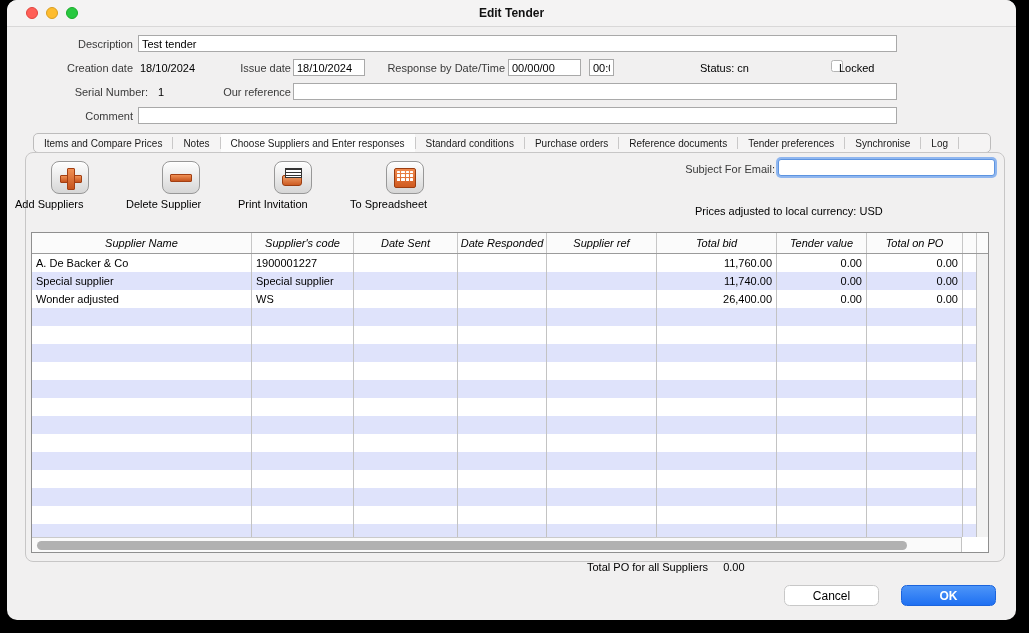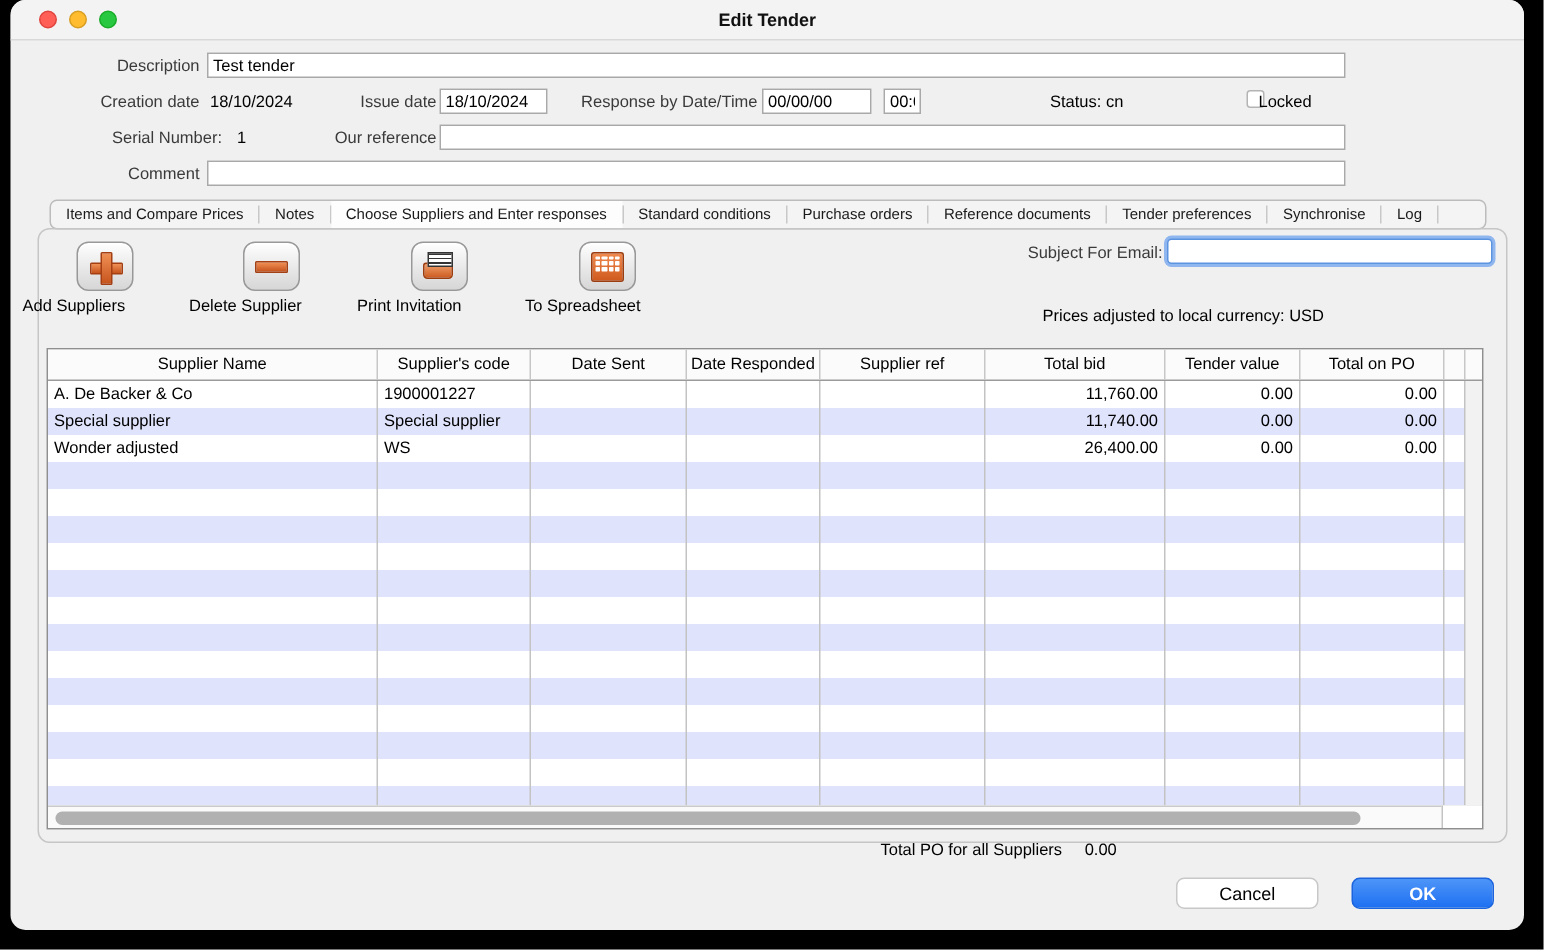--- a/index.html
+++ b/index.html
@@ -58,21 +58,21 @@
   .subject-input{position:absolute;left:771px;top:159px;width:217px;height:17px;box-sizing:border-box;background:#fff;
       border:1px solid #5d94e0;border-radius:3px;box-shadow:0 0 0 2px #8fb6ef;font-size:11px;padding:0 3px;outline:none;
       font-family:"Liberation Sans",sans-serif;}
   .prices-note{position:absolute;left:688px;top:205px;font-size:11px;color:#000;}
   
   .table{position:absolute;left:24px;top:232px;width:958px;height:321px;box-sizing:border-box;
          background:#fff;border:1px solid #8f8f8f;overflow:hidden;
          --cols:220px 102px 104px 89px 110px 120px 90px 96px 14px;}
   .thead{display:grid;grid-template-columns:var(--cols);height:21px;background:#fbfbfb;border-bottom:1px solid #9b9b9b;box-sizing:border-box;}
   .hcell{font-size:11px;color:#000;display:flex;align-items:center;justify-content:center;
-         border-right:1px solid #c7c7c7;overflow:hidden;white-space:nowrap;}
+         border-right:1px solid #c7c7c7;overflow:hidden;white-space:nowrap;font-style:italic;}
   .tbody{position:absolute;left:0;top:21px;right:11px;bottom:15px;overflow:hidden;}
   .trow{display:grid;grid-template-columns:var(--cols);height:18px;background:#fff;}
   .trow.alt{background:#dfe3fb;}
   .tcell{font-size:11px;line-height:18px;color:#000;padding:0 4px;border-right:1px solid #c3c3c3;
          overflow:hidden;white-space:nowrap;box-sizing:border-box;}
   .tcell.num{text-align:right;}
   .vscroll{position:absolute;top:21px;right:0;width:11px;bottom:15px;background:#f2f2f2;border-left:1px solid #c3c3c3;}
   .hscroll{position:absolute;left:0;right:0;bottom:0;height:15px;background:#fafafa;border-top:1px solid #cacaca;box-sizing:border-box;}
   .hthumb{position:absolute;left:5px;top:3px;width:870px;height:9px;border-radius:4.5px;background:#b1b1b1;}
   .scorner{position:absolute;right:0;bottom:0;width:27px;height:15px;background:#fff;border-left:1px solid #c3c3c3;box-sizing:border-box;}

